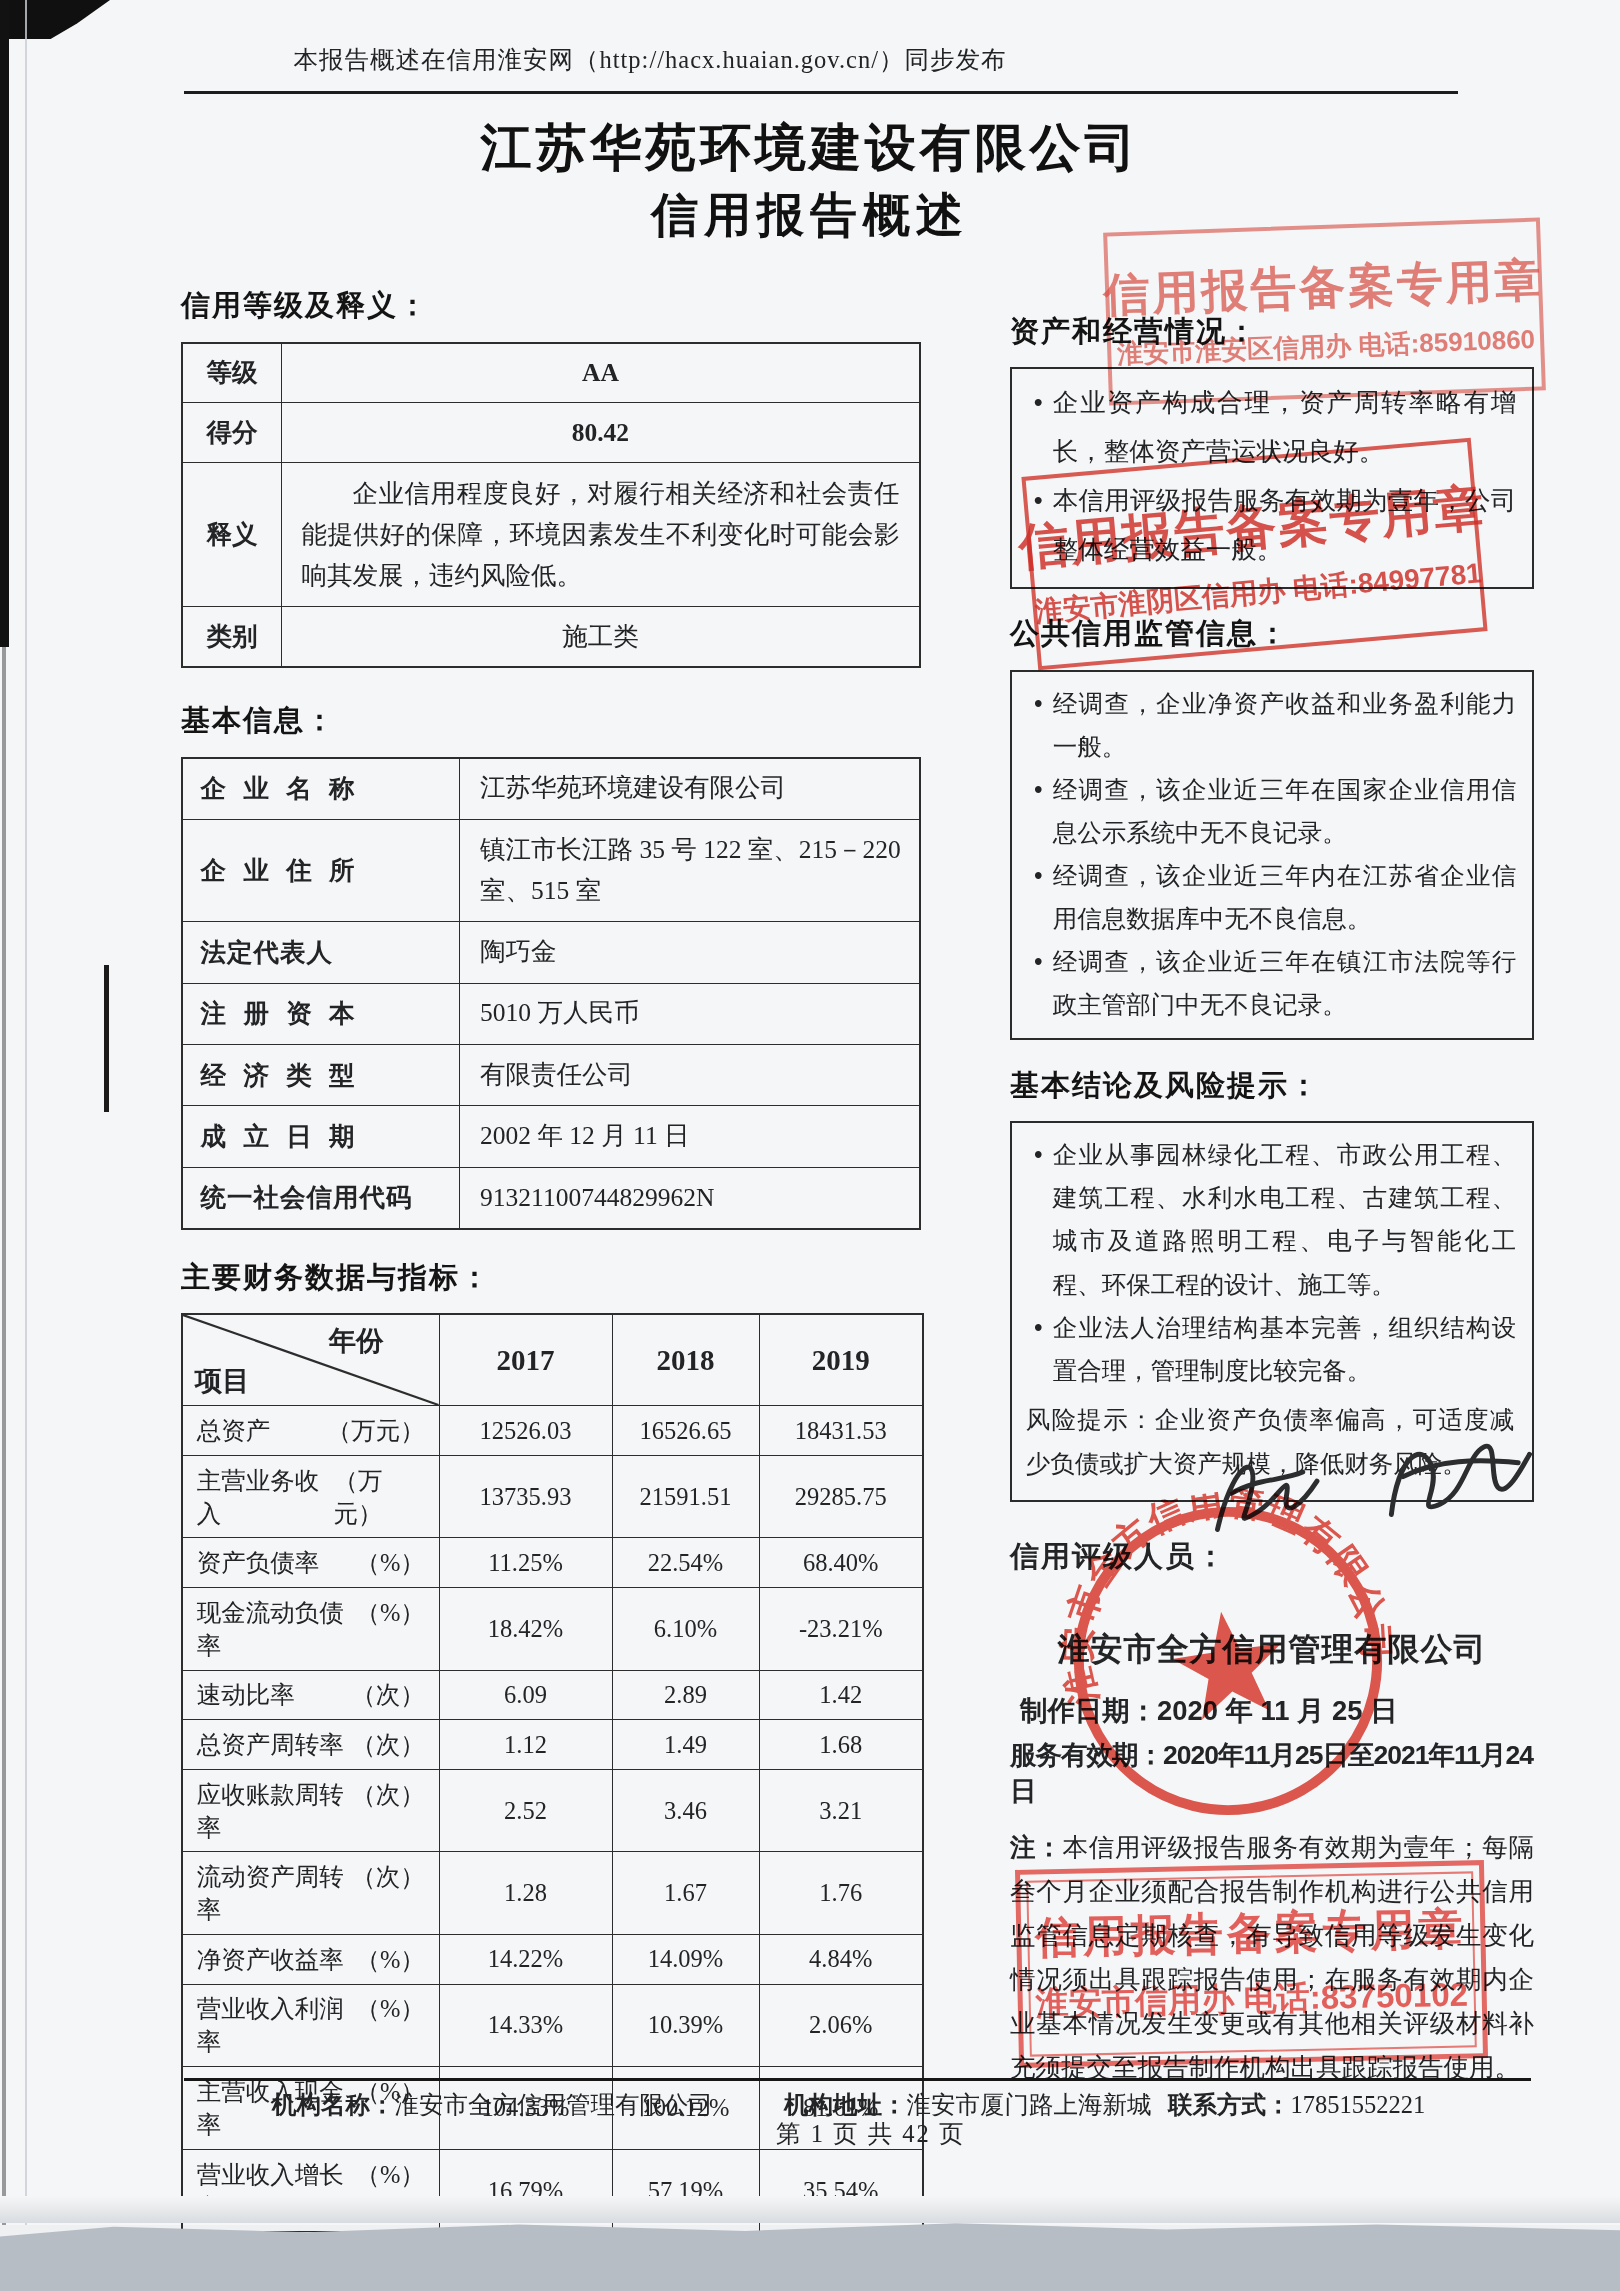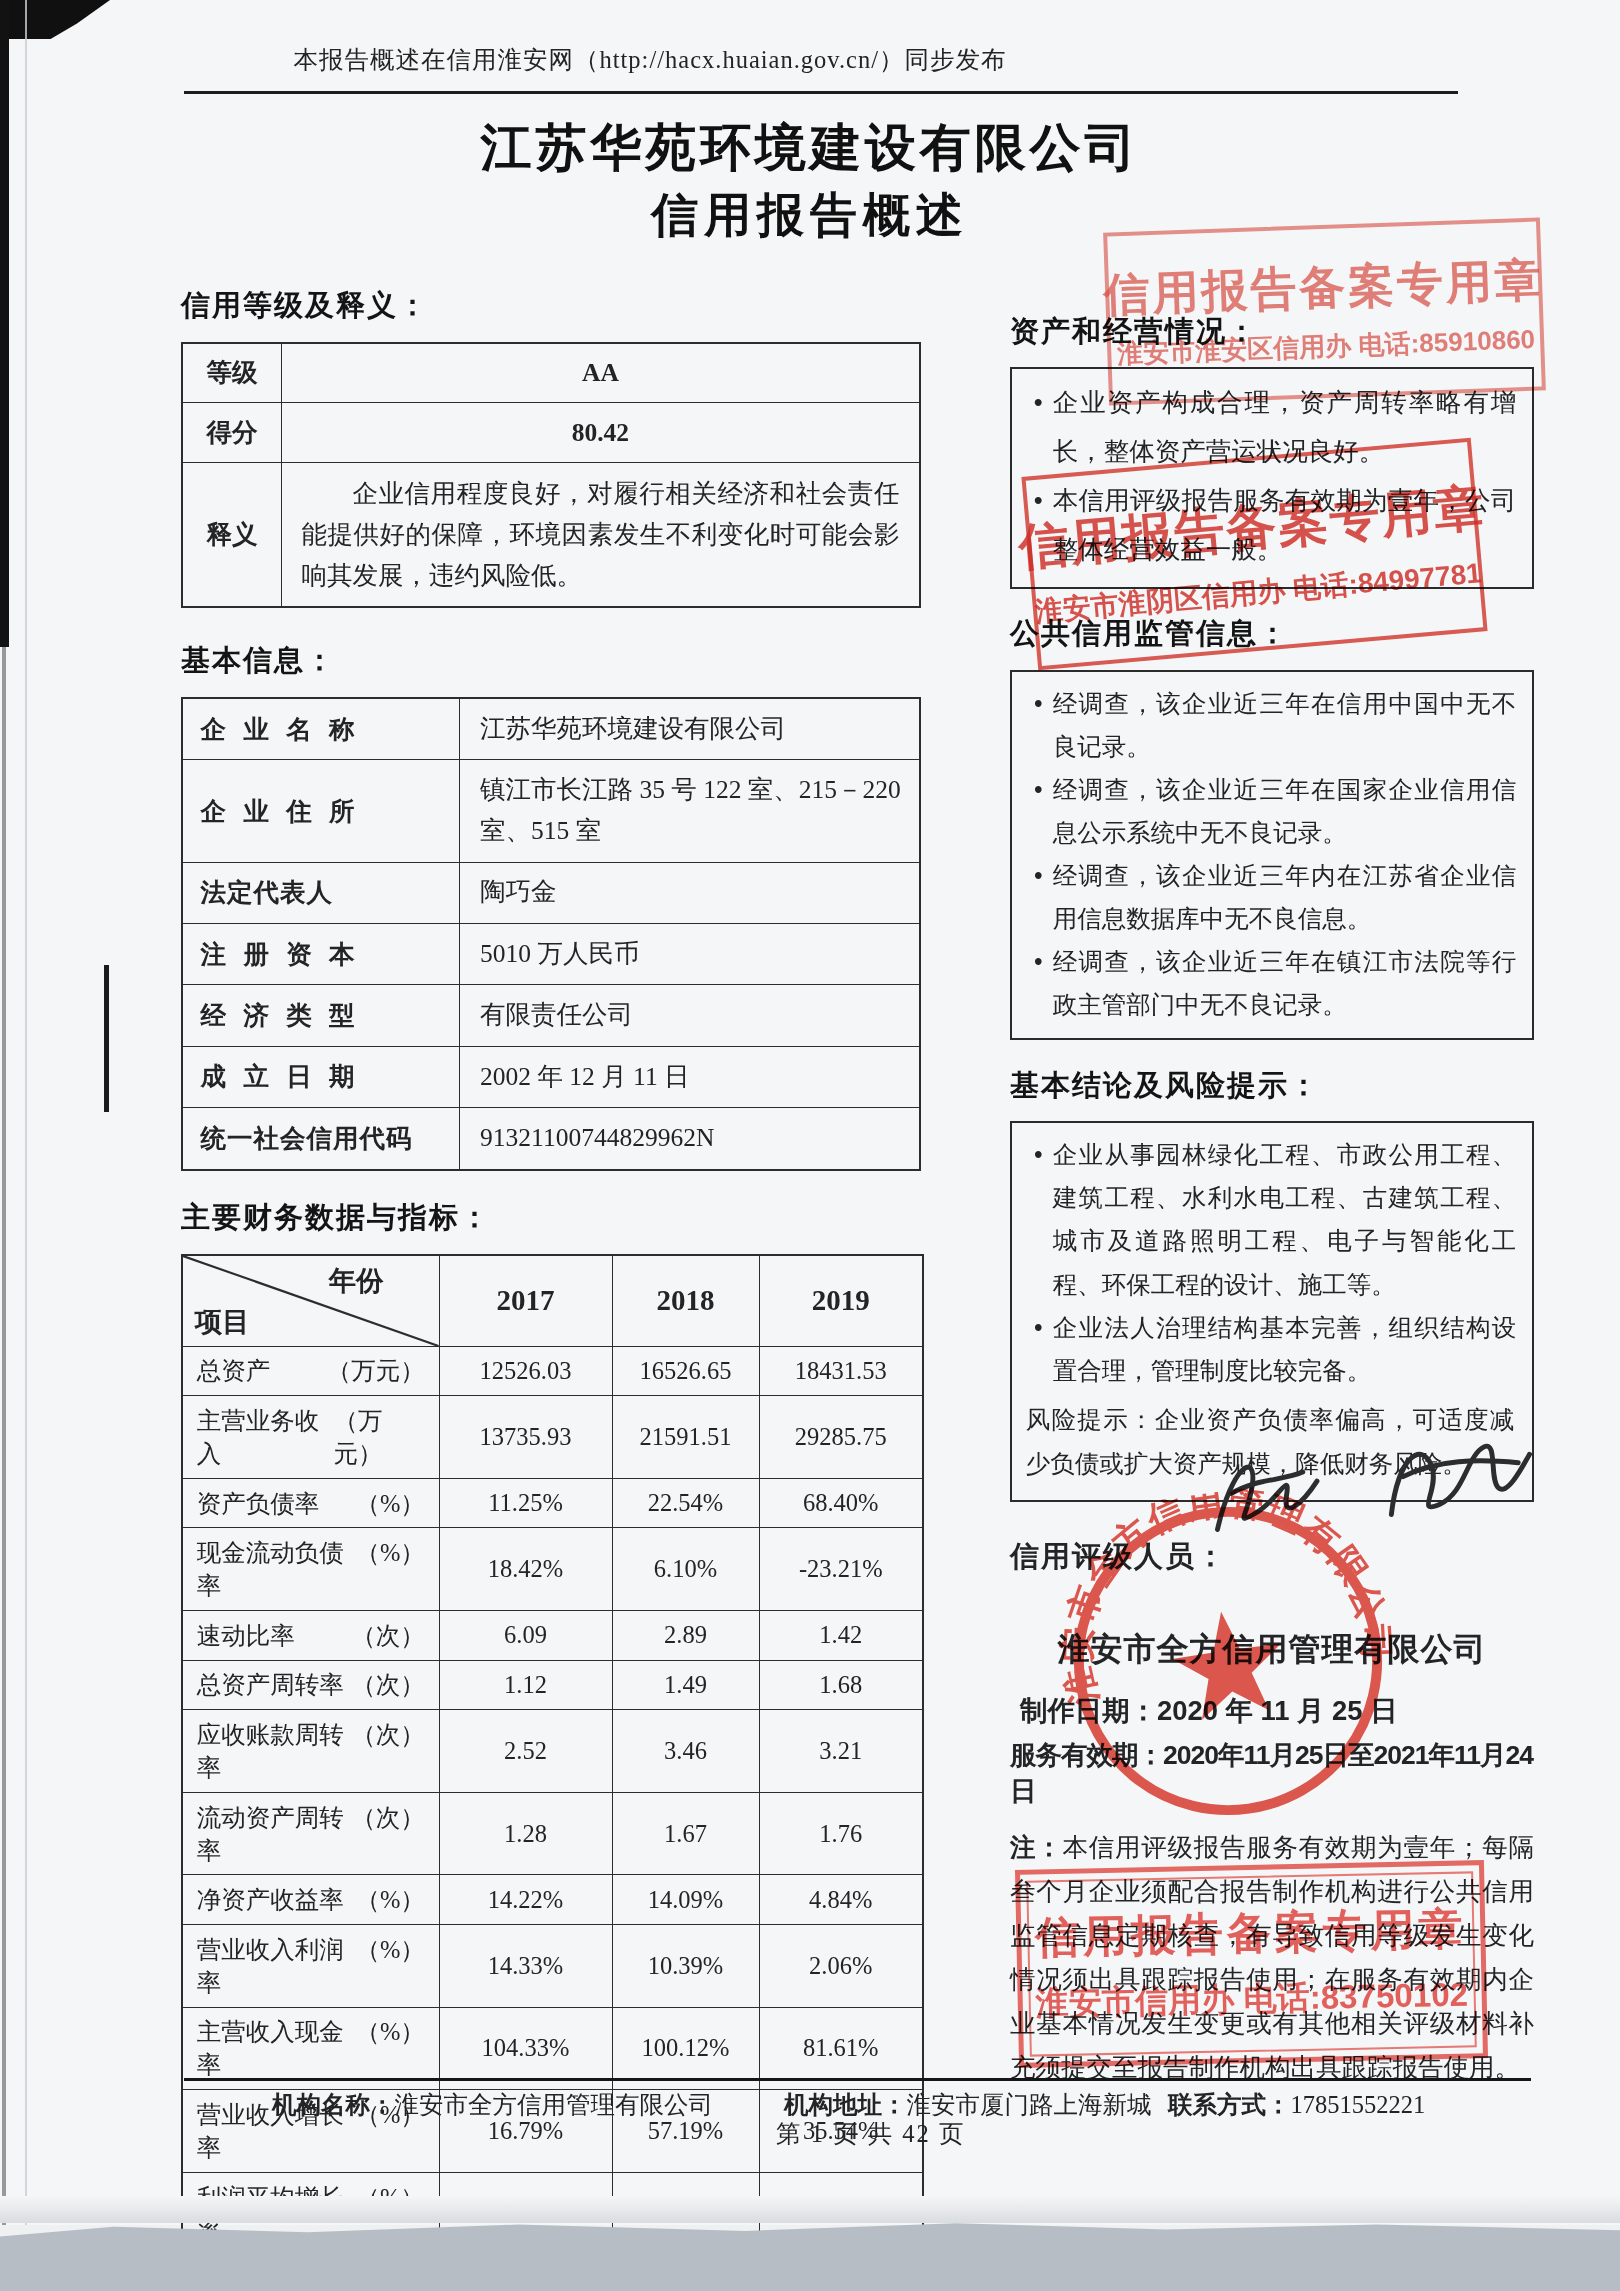--- a/index.html
+++ b/index.html
@@ -143,20 +143,24 @@
           <td class="val bold">AA</td>
         </tr>
         <tr>
           <td class="lab">得分</td>
           <td class="val bold">80.42</td>
         </tr>
         <tr>
           <td class="lab">释义</td>
           <td class="meaning">企业信用程度良好，对履行相关经济和社会责任能提供好的保障，环境因素发生不利变化时可能会影响其发展，违约风险低。</td>
         </tr>
+        <tr>
+          <td class="lab">类别</td>
+          <td class="val">施工类</td>
+        </tr>
       </tbody>
     </table>
 
     <div class="sec-h h-basic">基本信息：</div>
     <table class="tbl tbl-basic">
       <colgroup>
           <col style="width:253px">
           <col>
         </colgroup>
       <tbody>
@@ -373,21 +377,21 @@
       <div class="bullet-row">
         <span class="bdot">•</span>
         <span class="btext">本信用评级报告服务有效期为壹年，公司整体经营效益一般。</span>
       </div>
     </div>
 
     <div class="sec-h r-h">公共信用监管信息：</div>
     <div class="box box-tight">
       <div class="bullet-row">
         <span class="bdot">•</span>
-        <span class="btext">经调查，该企业近三年在信用中国中无不良记录。</span>
+        <span class="btext">经调查，企业净资产收益和业务盈利能力一般。</span>
       </div>
       <div class="bullet-row">
         <span class="bdot">•</span>
         <span class="btext">经调查，该企业近三年在国家企业信用信息公示系统中无不良记录。</span>
       </div>
       <div class="bullet-row">
         <span class="bdot">•</span>
         <span class="btext">经调查，该企业近三年内在江苏省企业信用信息数据库中无不良信息。</span>
       </div>
       <div class="bullet-row">

